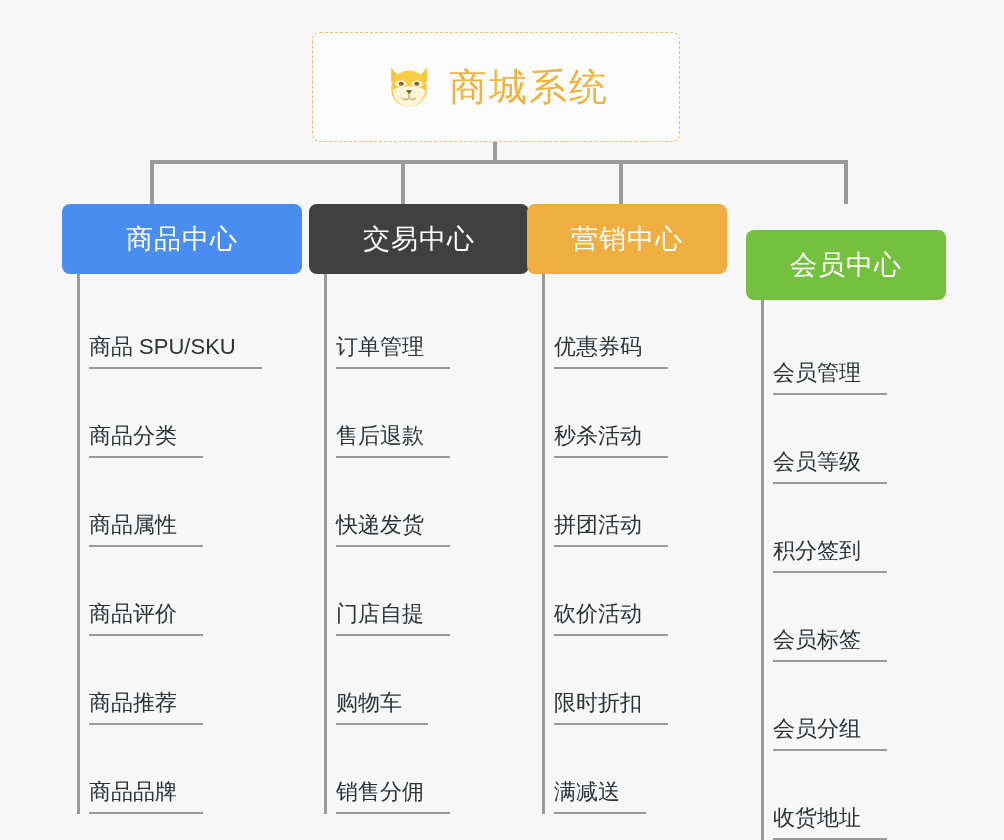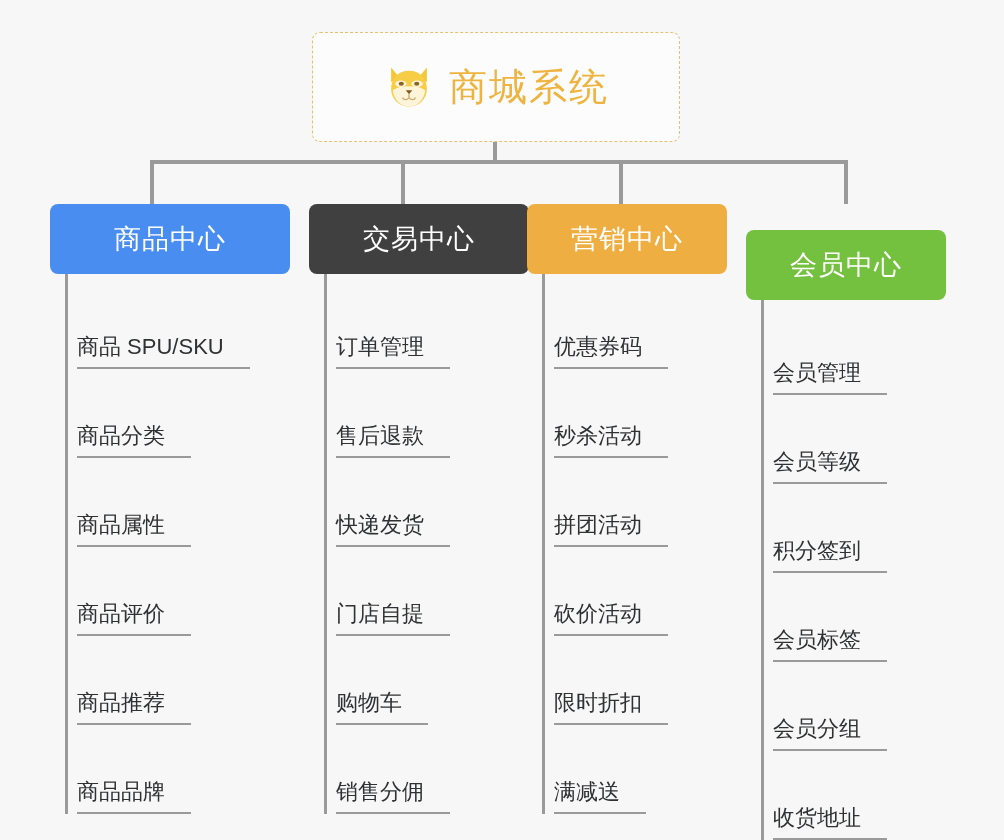--- a/index.html
+++ b/index.html
@@ -57,21 +57,21 @@
   .drop-1 { left: 150px; }
   .drop-2 { left: 401px; }
   .drop-3 { left: 619px; }
   .drop-4 { left: 844px; }
 
   
   .branch {
     position: absolute;
     top: 204px;
   }
-  .branch-1 { left: 50px;  width: 240px; }
+  .branch-1 { left: 62px;  width: 240px; }
   .branch-2 { left: 309px; width: 220px; }
   .branch-3 { left: 527px; width: 200px; }
   .branch-4 { left: 746px; width: 200px; margin-top: 26px; }
 
   .branch-head {
     height: 70px;
     border-radius: 8px;
     display: flex;
     align-items: center;
     justify-content: center;

